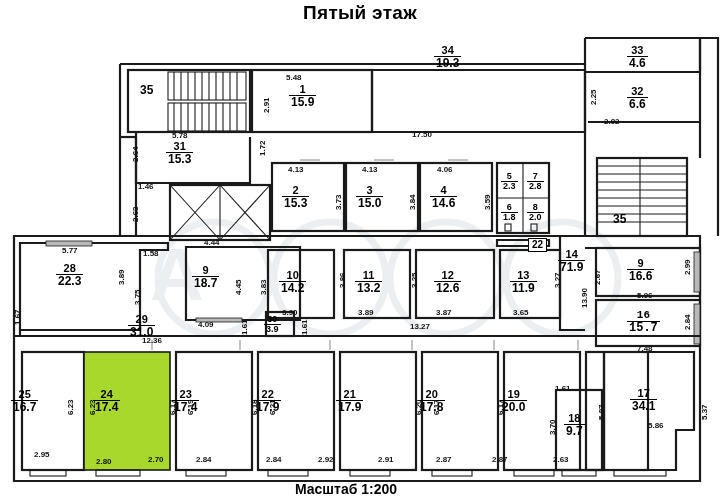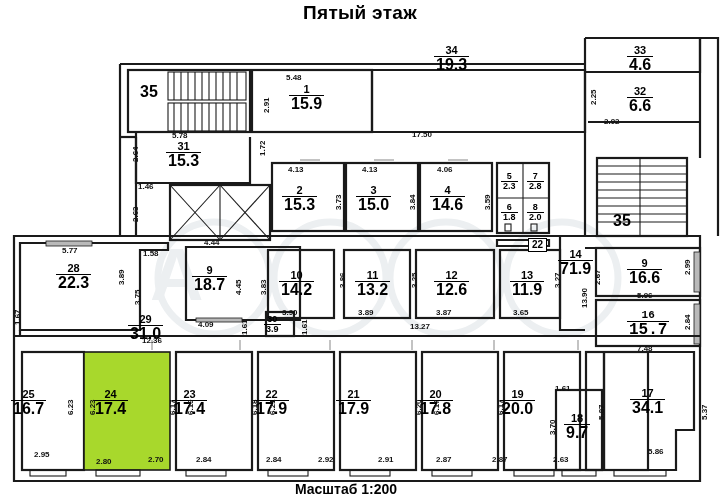--- a/index.html
+++ b/index.html
@@ -13,21 +13,21 @@
     position:absolute;left:0;top:2px;width:720px;text-align:center;
     font-size:19px;font-weight:bold;letter-spacing:.3px;
   }
   .scale{
     position:absolute;left:0;top:481px;width:692px;text-align:center;
     font-size:14px;font-weight:bold;
   }
   
   .rm{position:absolute;text-align:center;line-height:1;white-space:nowrap;}
   .rm .n{display:block;font-size:11px;font-weight:bold;padding:0 2px;}
-  .rm .a{display:block;font-size:16px;font-weight:bold;border-top:1px solid #000;padding:0 2px;}
+  .rm .a{display:block;font-size:12px;font-weight:bold;border-top:1px solid #000;padding:0 2px;}
   .rm.sm .n{font-size:9px;}
   .rm.sm .a{font-size:9px;}
   .rm.plain .a{border-top:none;}
   
   .dim{position:absolute;font-size:8px;font-weight:bold;white-space:nowrap;color:#111;}
   .dim.v{transform-origin:0 0;transform:rotate(-90deg);}
   .boxlbl{
     position:absolute;font-size:10px;font-weight:bold;border:1px solid #000;
     background:#fff;padding:0 3px;line-height:12px;
   }
@@ -386,21 +386,21 @@
 <div class="dim" style="left:34px;top:450px;">2.95</div>
 <div class="dim" style="left:96px;top:457px;">2.80</div>
 <div class="dim" style="left:148px;top:455px;">2.70</div>
 <div class="dim" style="left:196px;top:455px;">2.84</div>
 <div class="dim" style="left:266px;top:455px;">2.84</div>
 <div class="dim" style="left:318px;top:455px;">2.92</div>
 <div class="dim" style="left:378px;top:455px;">2.91</div>
 <div class="dim" style="left:436px;top:455px;">2.87</div>
 <div class="dim" style="left:492px;top:455px;">2.87</div>
 <div class="dim" style="left:553px;top:455px;">2.63</div>
-<div class="dim" style="left:630px;top:447px;padding-left:18px;">5.86</div>
+<div class="dim" style="left:630px;top:421px;padding-left:18px;">5.86</div>
 <div class="dim v" style="left:66px;top:415px;">6.23</div>
 <div class="dim v" style="left:88px;top:415px;">6.23</div>
 <div class="dim v" style="left:168px;top:415px;">6.17</div>
 <div class="dim v" style="left:186px;top:415px;">6.19</div>
 <div class="dim v" style="left:250px;top:415px;">6.18</div>
 <div class="dim v" style="left:268px;top:415px;">6.21</div>
 <div class="dim v" style="left:414px;top:415px;">6.20</div>
 <div class="dim v" style="left:432px;top:415px;">6.17</div>
 <div class="dim v" style="left:496px;top:415px;">6.17</div>
 <div class="dim v" style="left:548px;top:435px;">3.70</div>

